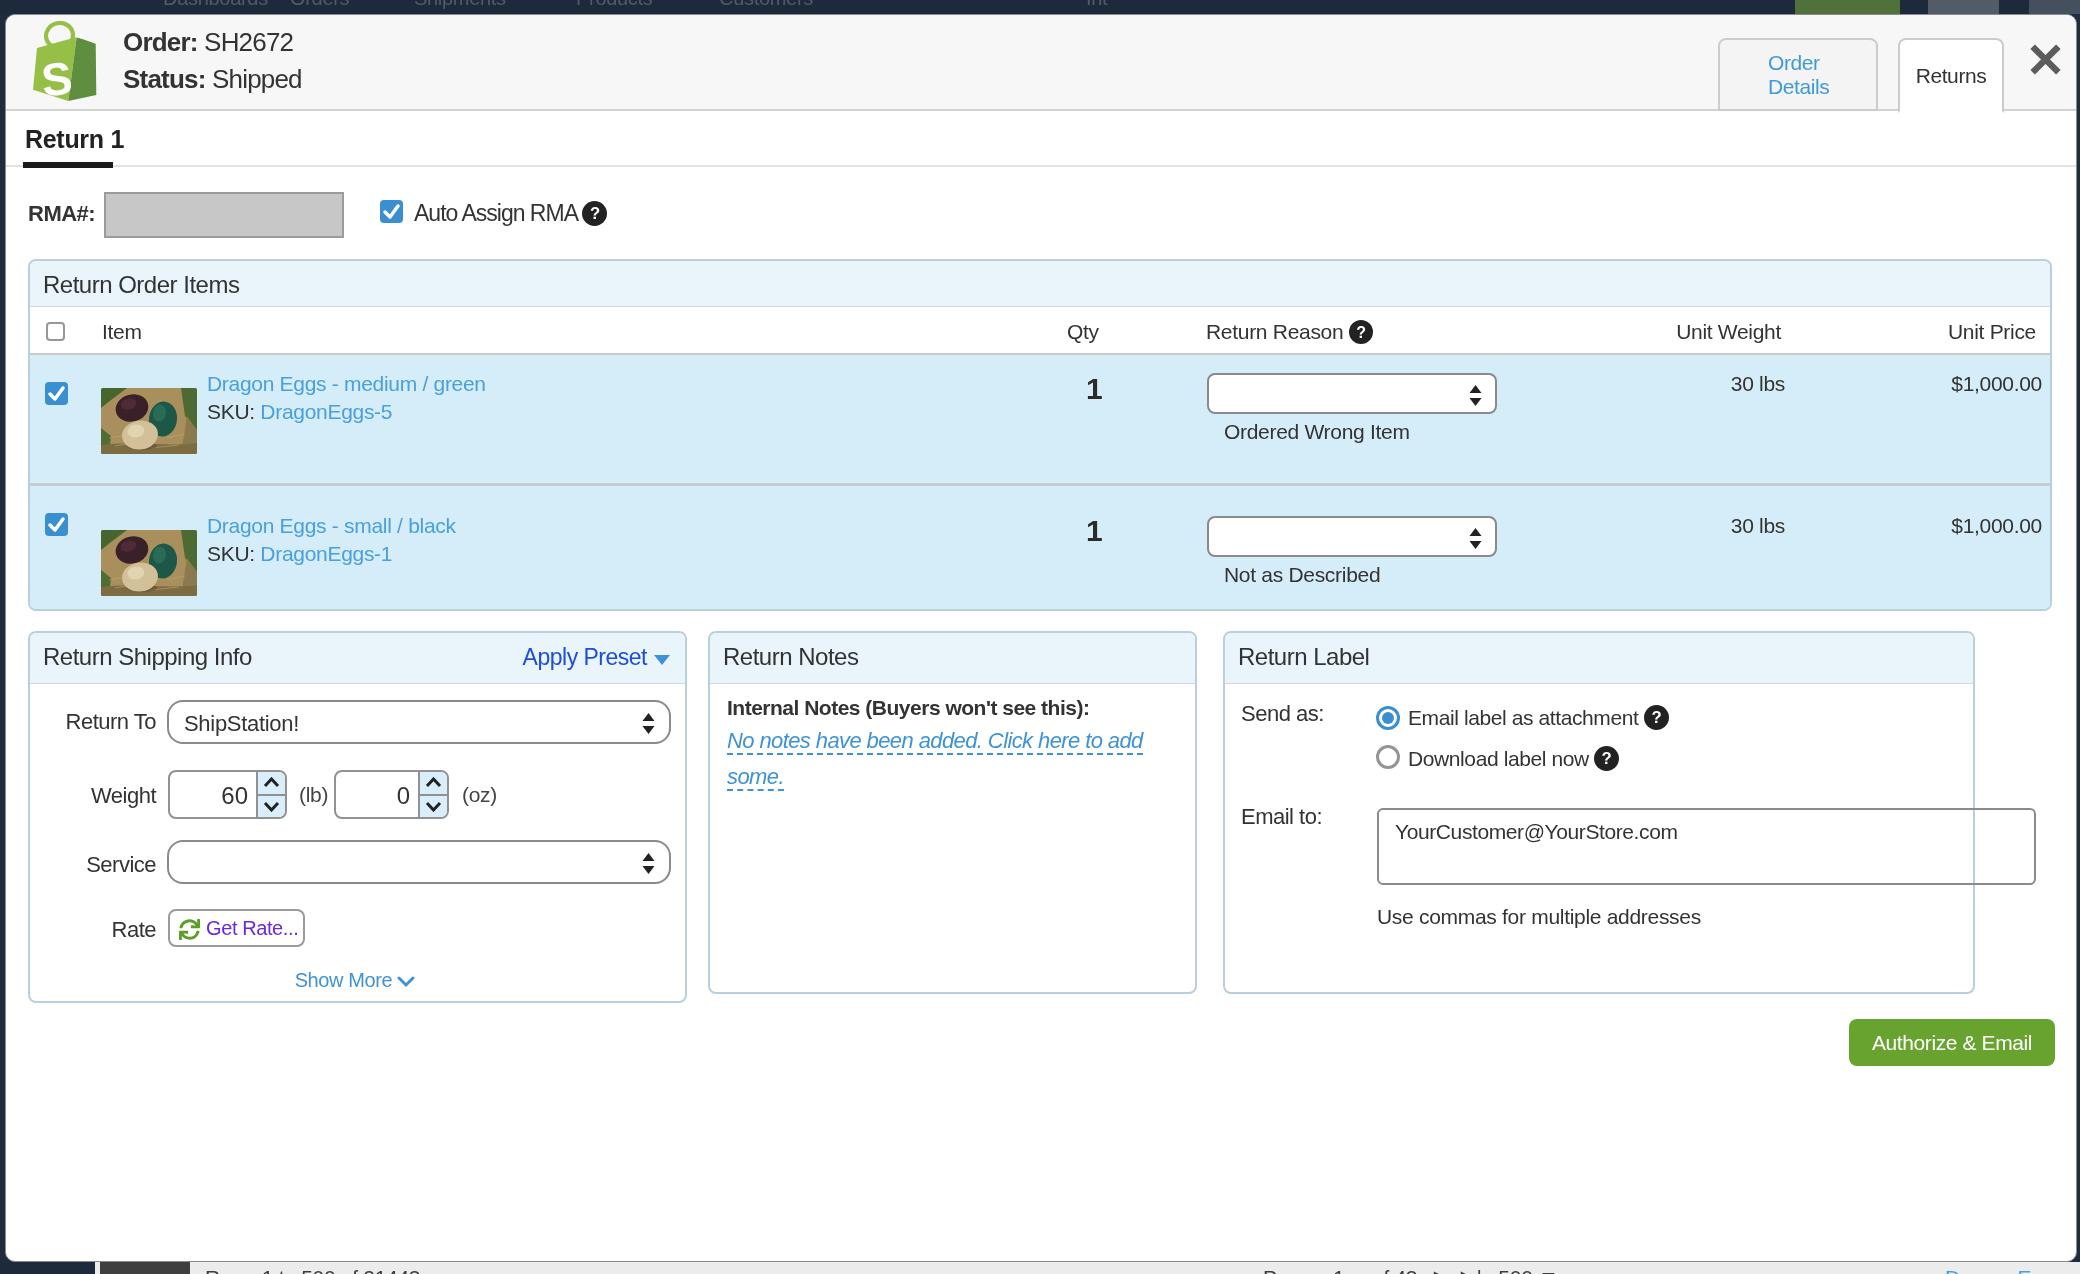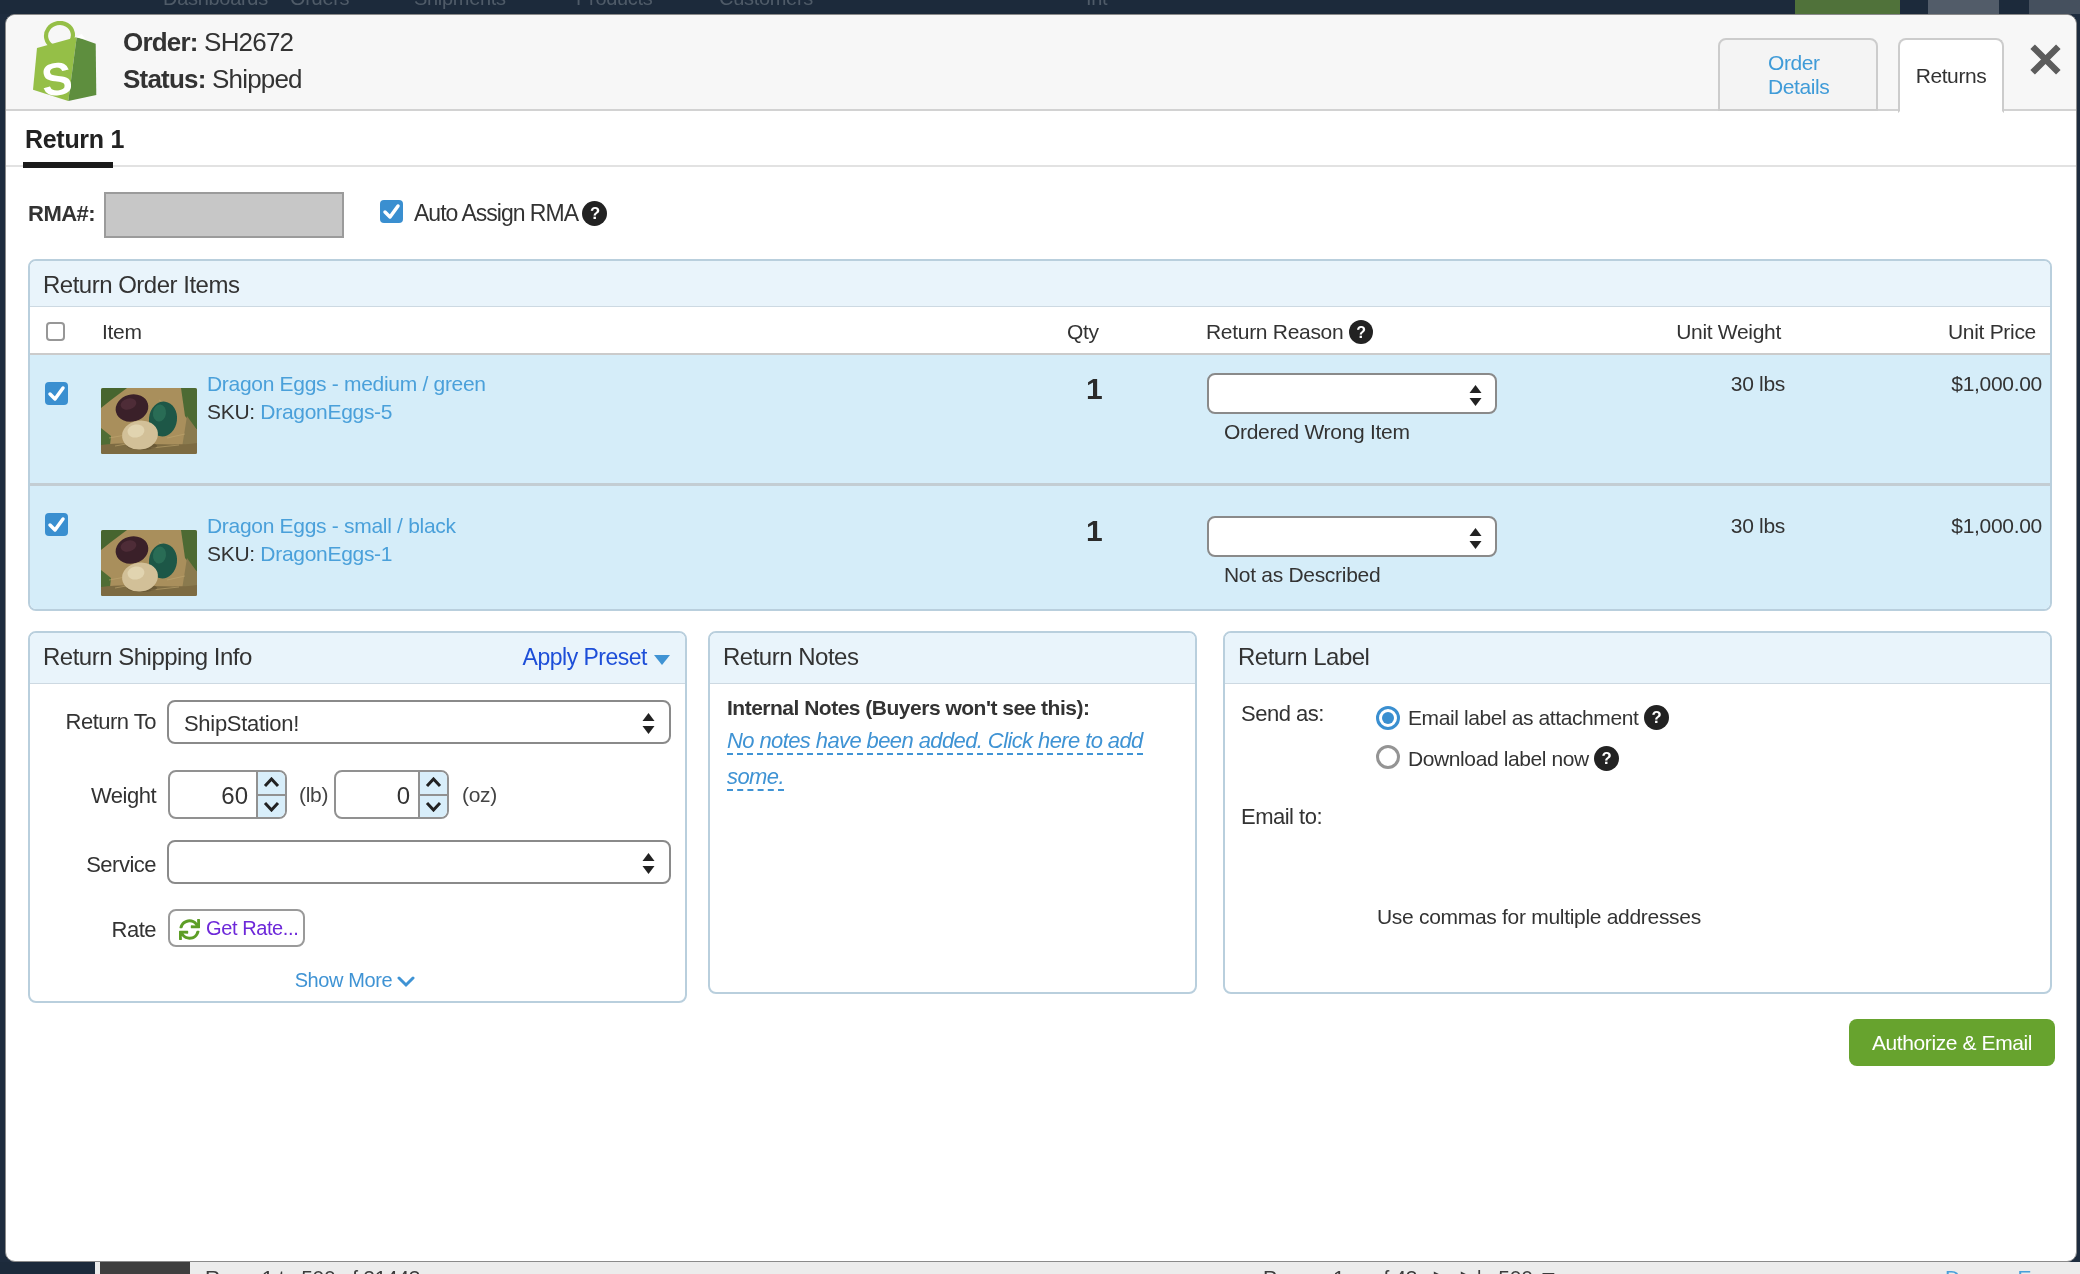--- a/index.html
+++ b/index.html
@@ -53,25 +53,25 @@
 .link { color:#4aa0da; }
 .itm-title { position:absolute; font-size:21px; letter-spacing:-0.3px; }
 .qty { position:absolute; font-size:30px; font-weight:bold; color:#2b2b2b; }
 .rsel { position:absolute; width:290px; height:41px; background:#fff; border:2px solid #8a8a8a; border-radius:8px; font-size:21px; color:#333; }
 .rsel span { position:absolute; left:15px; top:9px; letter-spacing:-0.3px;margin-top:36px; }
 .wcell,.pcell { position:absolute; font-size:21px; color:#333; text-align:right; letter-spacing:-0.3px; }
 
 
 #shipPanel { left:22px; top:616px; width:659px; height:372px; }
 #notesPanel { left:702px; top:616px; width:489px; height:363px; }
-#labelPanel { left:1217px; top:616px; width:829px; height:363px; }
+#labelPanel { left:1217px; top:616px; width:752px; height:363px; }
 #shipPanel .phead, #notesPanel .phead, #labelPanel .phead { height:51px; }
 
 .flabel { position:absolute; font-size:22px; color:#333; text-align:right; letter-spacing:-0.5px; }
-.fsel { position:absolute; background:#fff; border:2px solid #8a8a8a; border-radius:8px; }
+.fsel { position:absolute; background:#fff; border:2px solid #8a8a8a; border-radius:16px; }
 .spinbox { position:absolute; height:49px; background:#fff; border:2px solid #919191; border-radius:8px; overflow:hidden; }
 .spinnum { position:absolute; right:37px; top:10px; font-size:24px; }
 .spin { position:absolute; right:0; top:0; width:29px; height:100%; background:#d8eefa; border-left:2px solid #919191; }
 .spin .mid { position:absolute; left:0; top:50%; width:100%; height:2px; background:#919191; margin-top:-1px; }
 .unit { position:absolute; font-size:21px; color:#444; letter-spacing:-0.3px; }
 
 #getrate { position:absolute; left:138px; top:276px; width:137px; height:38px; border:2px solid #9a9a9a; border-radius:8px; background:#fff; }
 #getrate span { position:absolute; left:36px; top:6px; font-size:20px; color:#6d28d9; letter-spacing:-0.4px; white-space:nowrap; }
 #showmore { position:absolute; left:0; top:336px; width:650px; text-align:center; font-size:20px; color:#3f93d4; letter-spacing:-0.4px; }
 
@@ -315,18 +315,21 @@
       <div class="abs" style="left:183px;top:72px;font-size:21px;letter-spacing:-0.4px">Email label as attachment <svg class="q" width="25" height="25" viewBox="0 0 24 24">
             <circle cx="12" cy="12" r="12" fill="#222"></circle>
             <text x="12" y="17.5" font-size="16" font-weight="bold" fill="#fff" text-anchor="middle" font-family="Liberation Sans, sans-serif">?</text>
           </svg></div>
       <div class="radio un" style="left:151px;top:112px"></div>
       <div class="abs" style="left:183px;top:113px;font-size:21px;letter-spacing:-0.4px">Download label now <svg class="q" width="25" height="25" viewBox="0 0 24 24">
             <circle cx="12" cy="12" r="12" fill="#222"></circle>
             <text x="12" y="17.5" font-size="16" font-weight="bold" fill="#fff" text-anchor="middle" font-family="Liberation Sans, sans-serif">?</text>
           </svg></div>
       <div class="flabel" style="left:16px;top:171px;text-align:left">Email to:</div>
+      <div id="emailta">
+          <span>YourCustomer@YourStore.com</span>
+        </div>
       <div class="abs" style="left:152px;top:272px;font-size:21px;letter-spacing:-0.3px">Use commas for multiple addresses</div>
     </div>
 
     <div id="authbtn">Authorize &amp; Email</div>
   </div>
 </div>
 
 </body></html>

